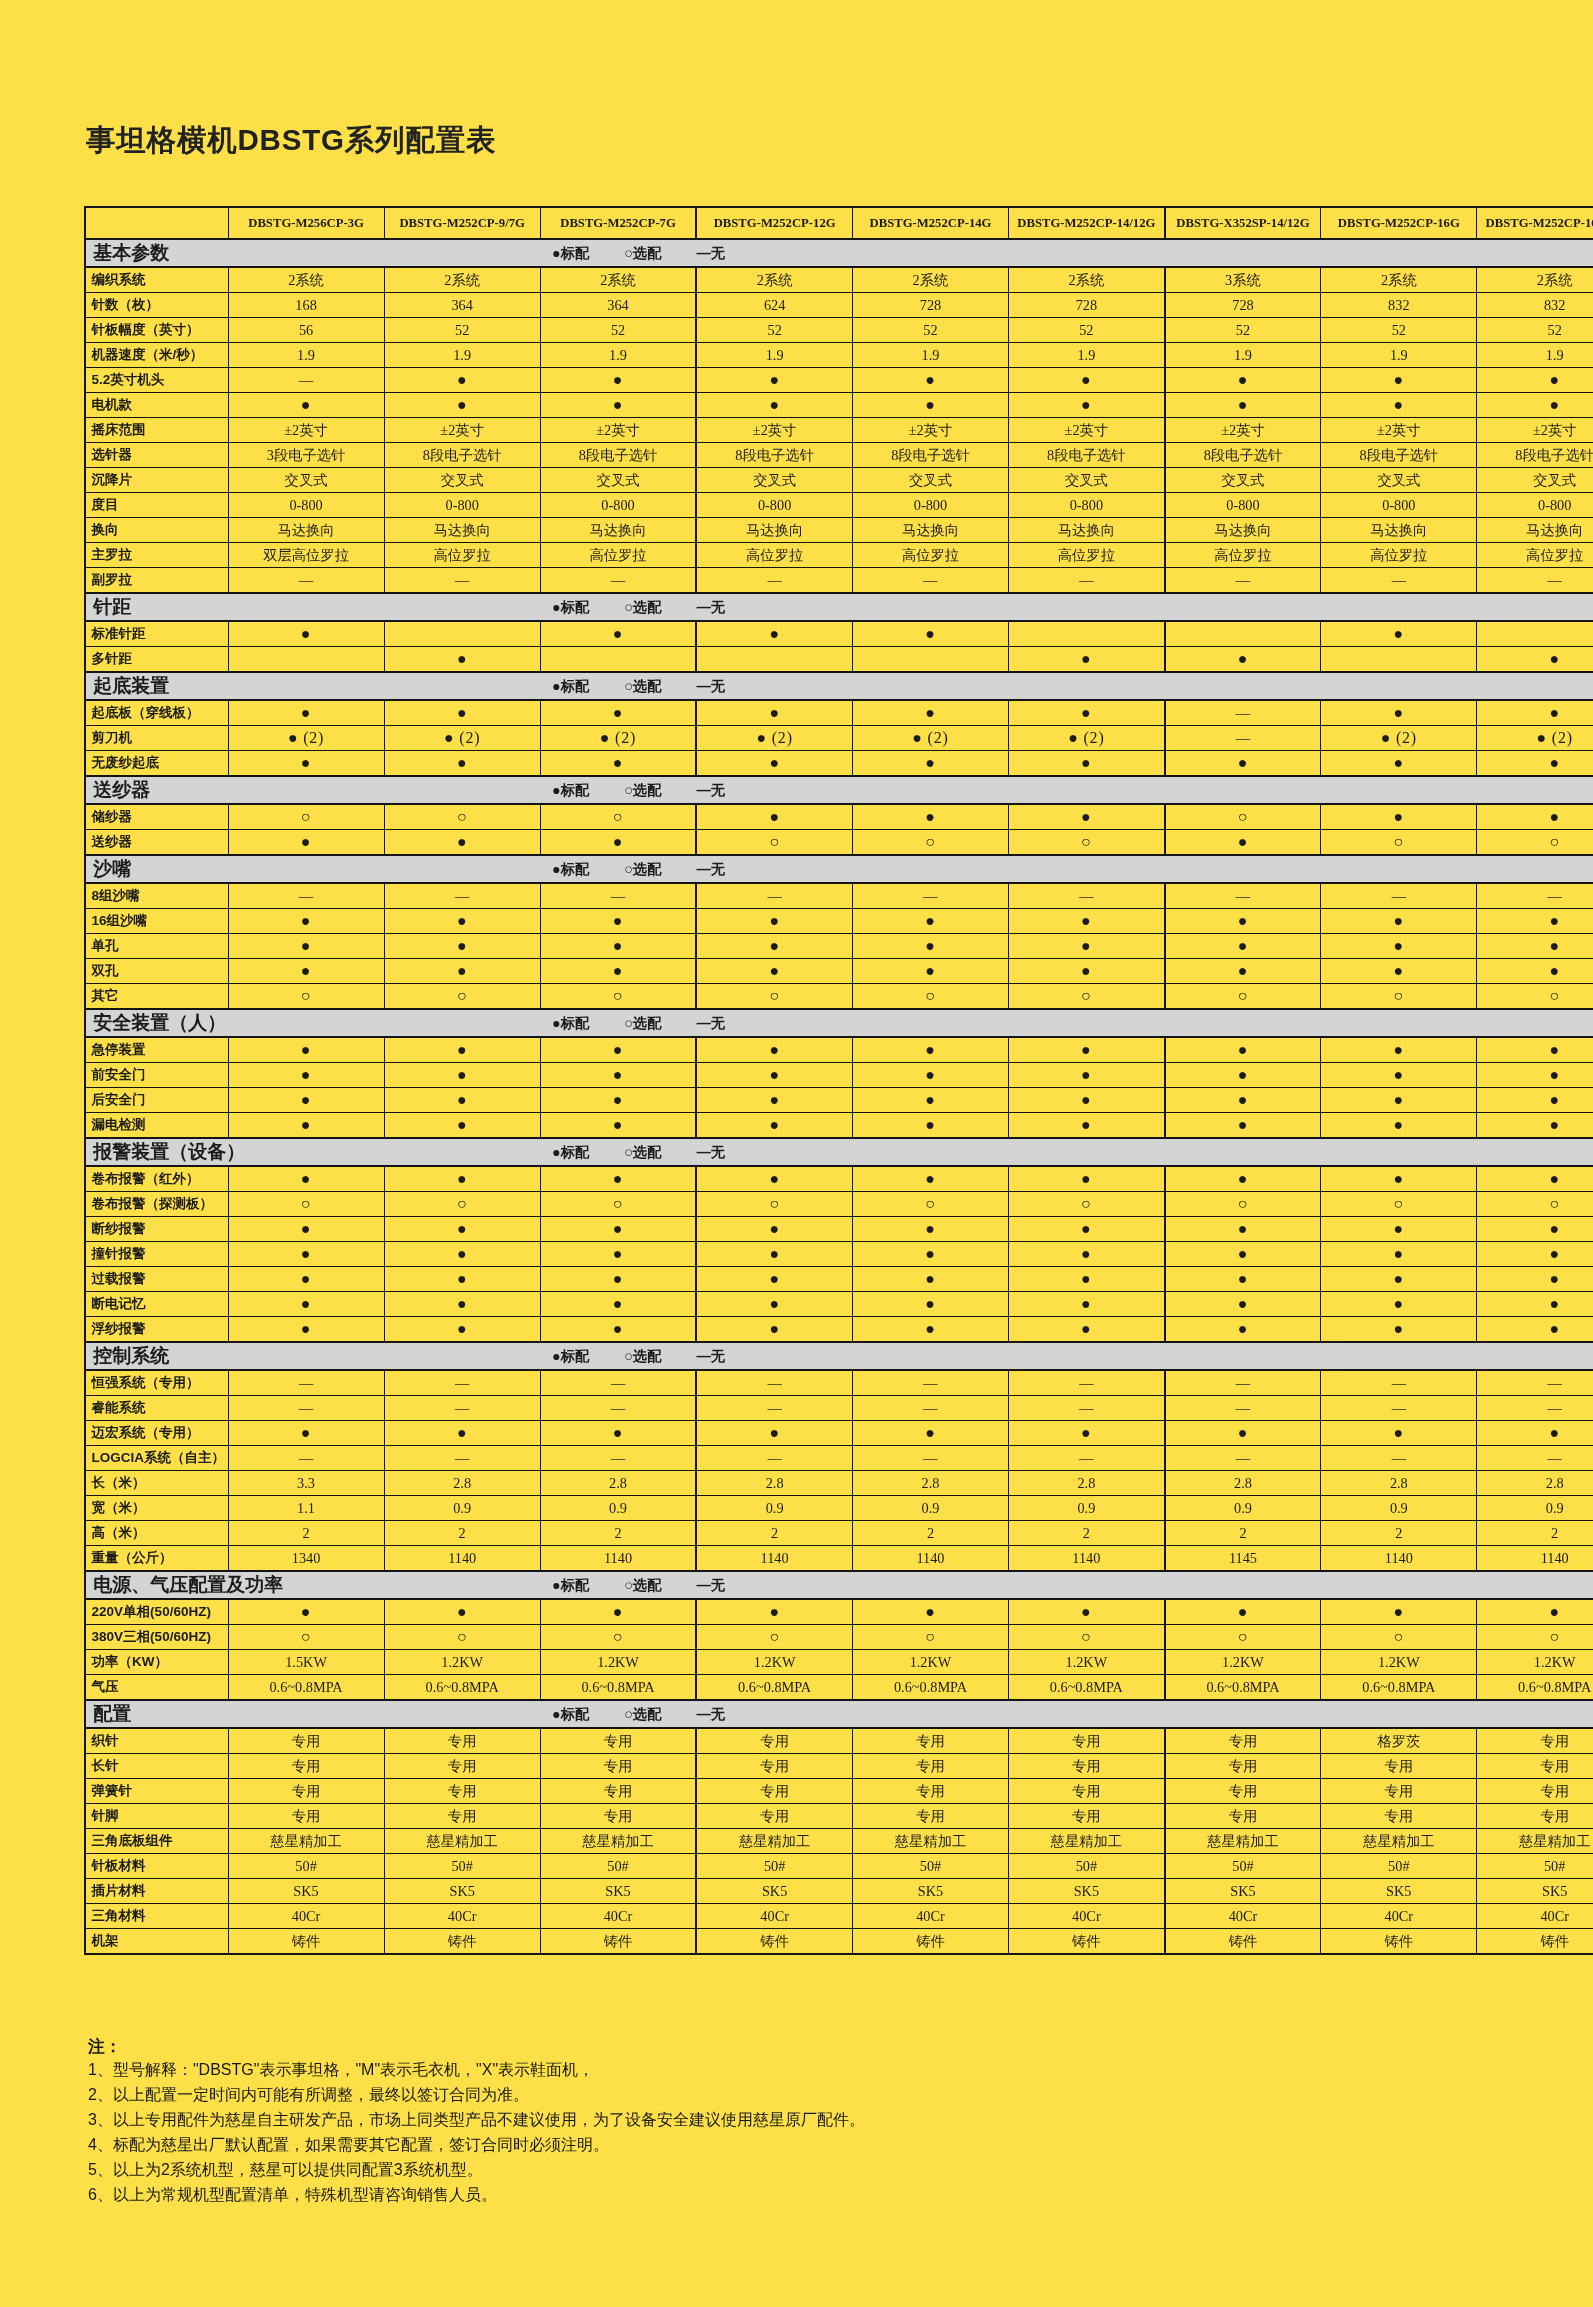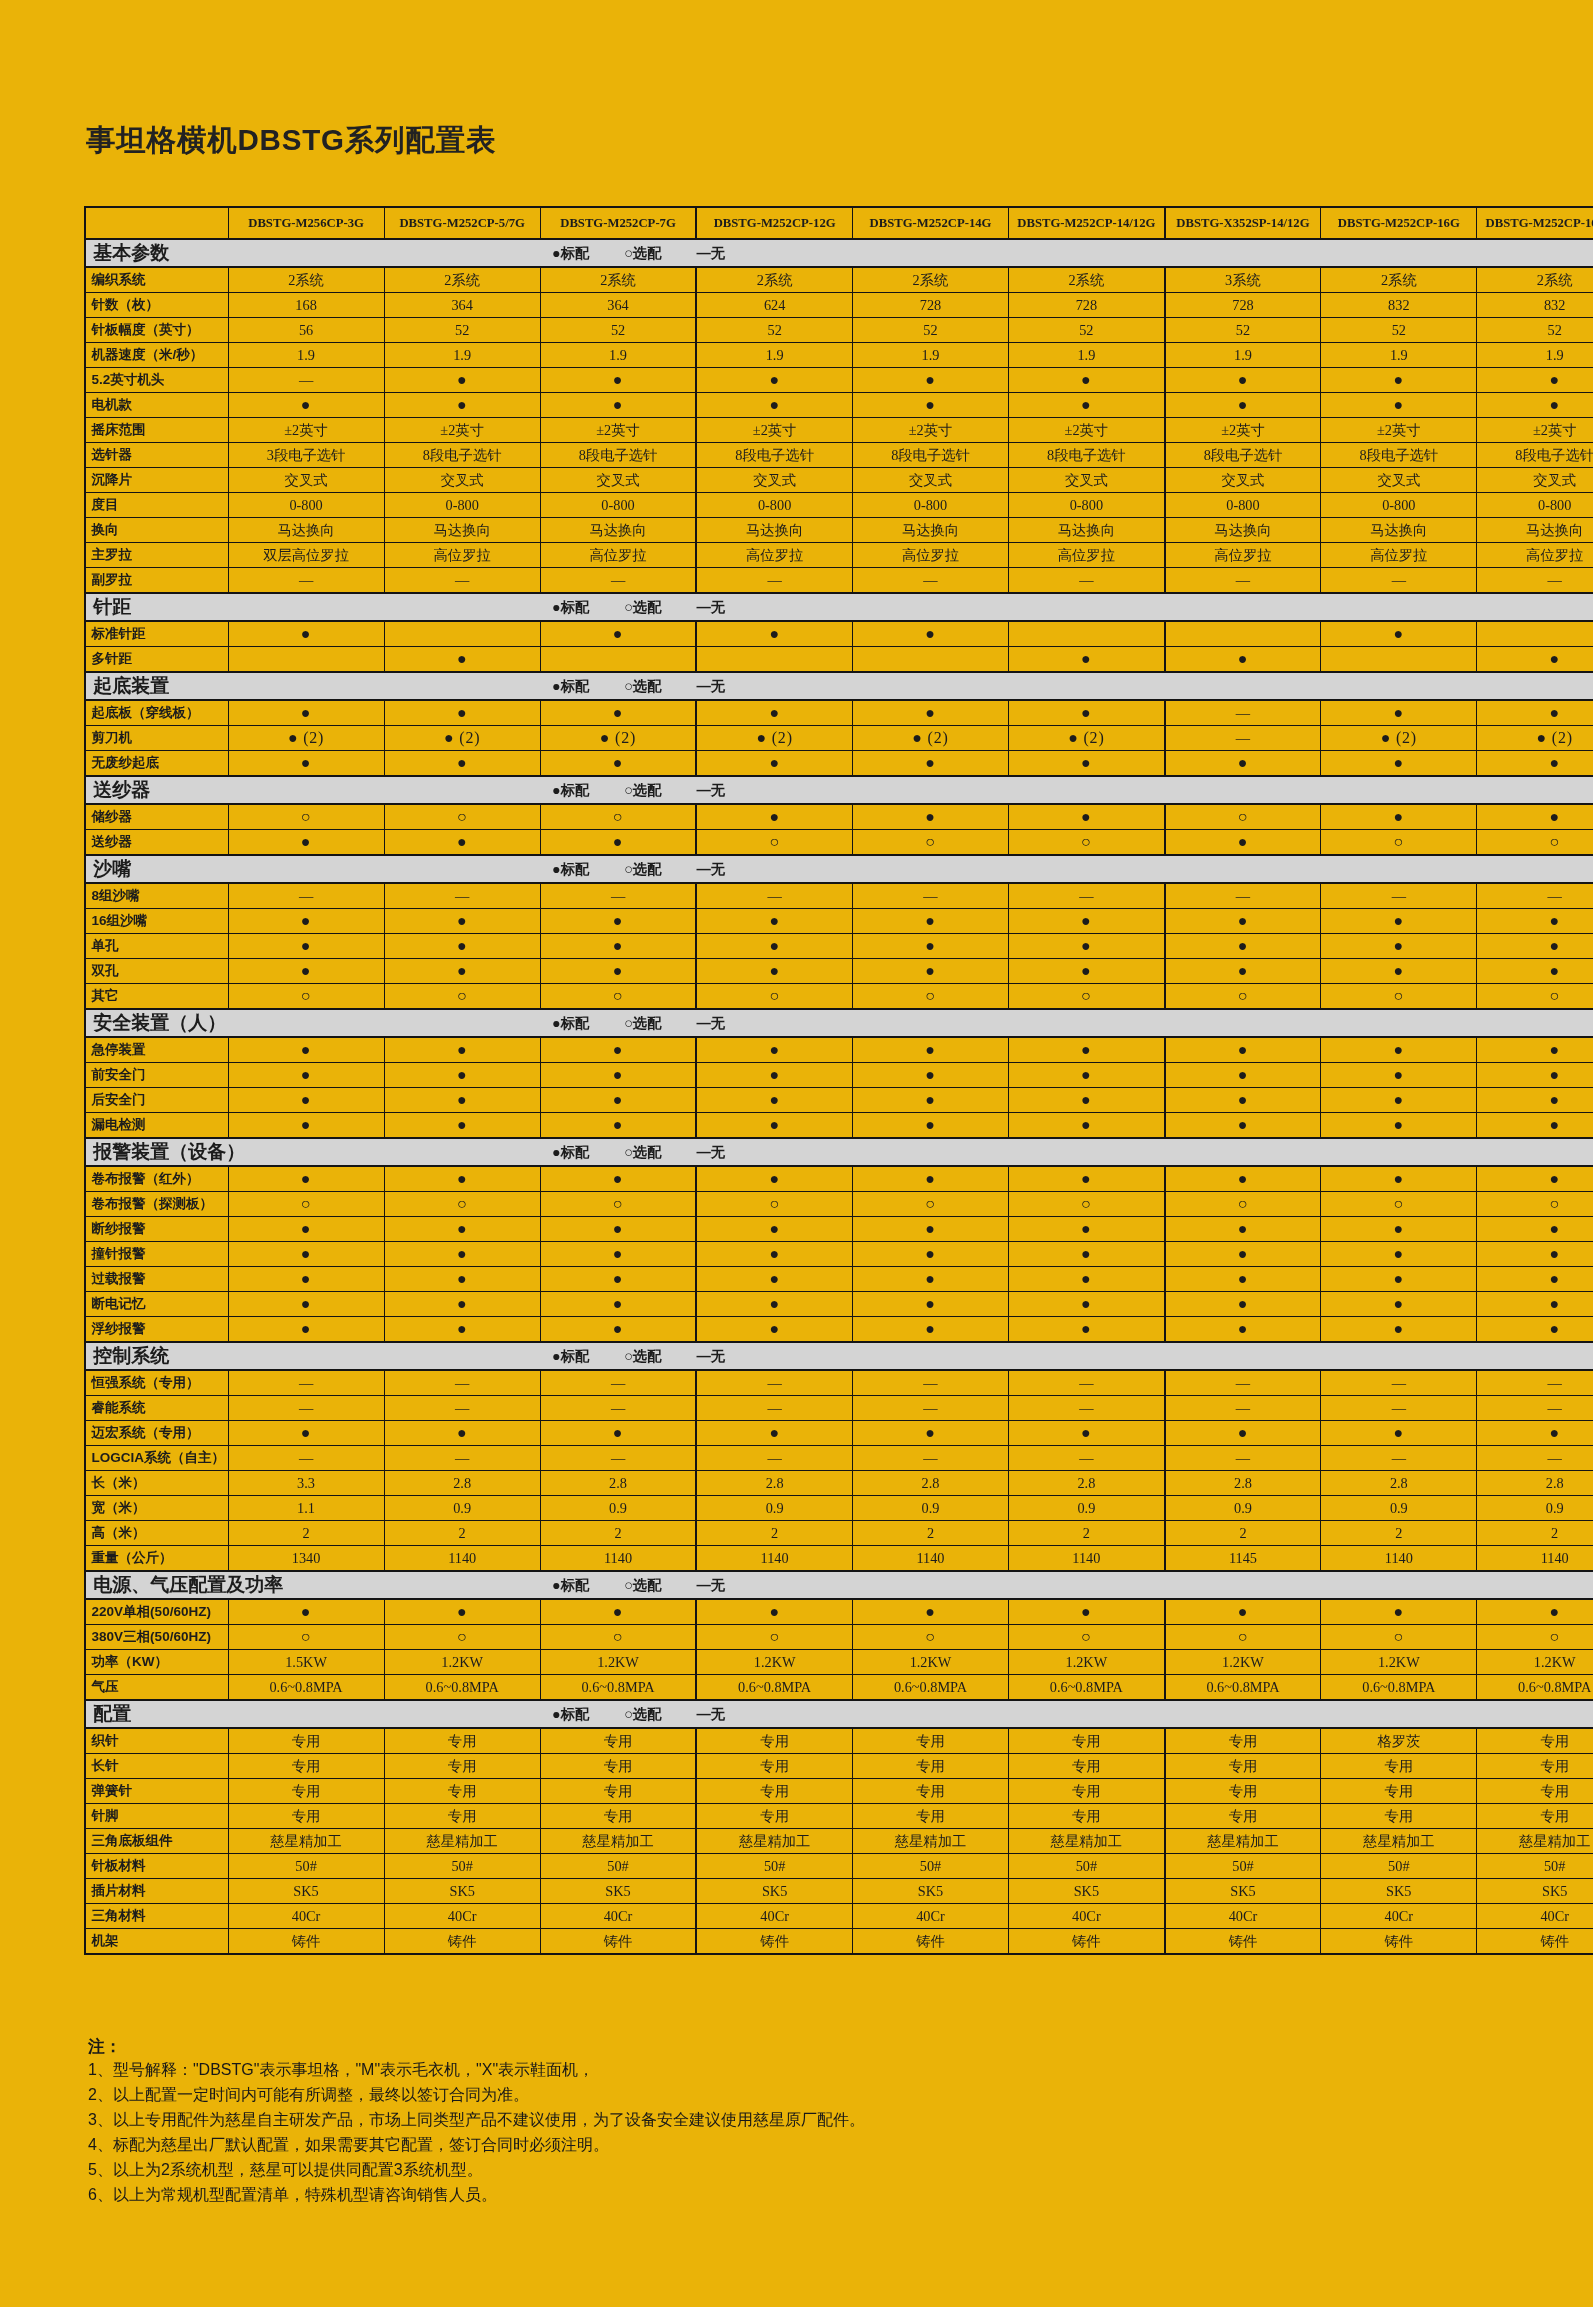--- a/index.html
+++ b/index.html
@@ -1,16 +1,16 @@
 <!DOCTYPE html>
 <html style="--section-bg: #d4d4d4; --border: #141414; --text: #1c1c1c;font-size:12.7px"><head>
 <meta charset="utf-8">
 <style>
   html,body{margin:0;padding:0;background:#ffffff;}
-  .page{position:relative;width:1593px;height:2307px;background:#eab308;overflow:hidden;
+  .page{position:relative;width:1593px;height:2307px;background:#fde047;overflow:hidden;
         font-family:"Liberation Sans","DejaVu Sans",sans-serif;color:var(--text,#1c1c1c);}
   .title{position:absolute;left:86px;top:121px;font-size:29.5px;font-weight:bold;
          letter-spacing:0.8px;color:#222;}
   table.spec{position:absolute;left:84px;top:206px;width:1550px;border-collapse:collapse;
              table-layout:fixed;border:2.4px solid var(--border,#111);}
   col.c-lab{width:143px;}
   td{border:1.3px solid var(--border,#111);height:24px;text-align:center;vertical-align:middle;
      font-size:14.3px;padding:0 1.6px;font-family:"Liberation Serif","DejaVu Serif",serif;
      overflow:hidden;white-space:nowrap;}
   td.lab{text-align:left;padding-left:5.6px;font-family:"Liberation Sans","DejaVu Sans",sans-serif;
@@ -48,21 +48,21 @@
         <col>
         <col>
         <col>
         <col>
         <col>
     </colgroup>
     <tbody>
         <tr class="model-row">
           <td class="lab"></td>
           <td class="model">DBSTG-M256CP-3G</td>
-          <td class="model">DBSTG-M252CP-5/7G</td>
+          <td class="model">DBSTG-M252CP-9/7G</td>
           <td class="model vsep">DBSTG-M252CP-7G</td>
           <td class="model">DBSTG-M252CP-12G</td>
           <td class="model">DBSTG-M252CP-14G</td>
           <td class="model vsep">DBSTG-M252CP-14/12G</td>
           <td class="model">DBSTG-X352SP-14/12G</td>
           <td class="model">DBSTG-M252CP-16G</td>
           <td class="model">DBSTG-M252CP-16/14G</td>
         </tr>
         <tr class="sec">
           <td colspan="10"><span class="sec-label">基本参数</span><span class="legend"><span>●标配</span><span>○选配</span><span>—无</span></span></td>

